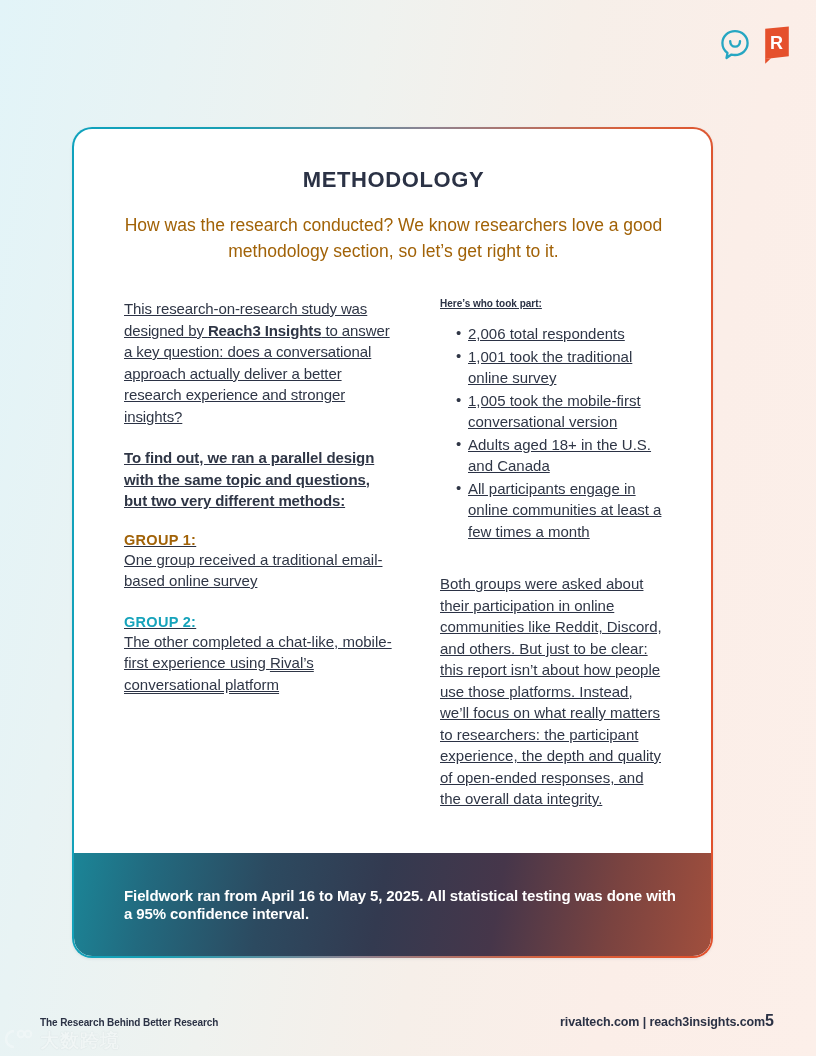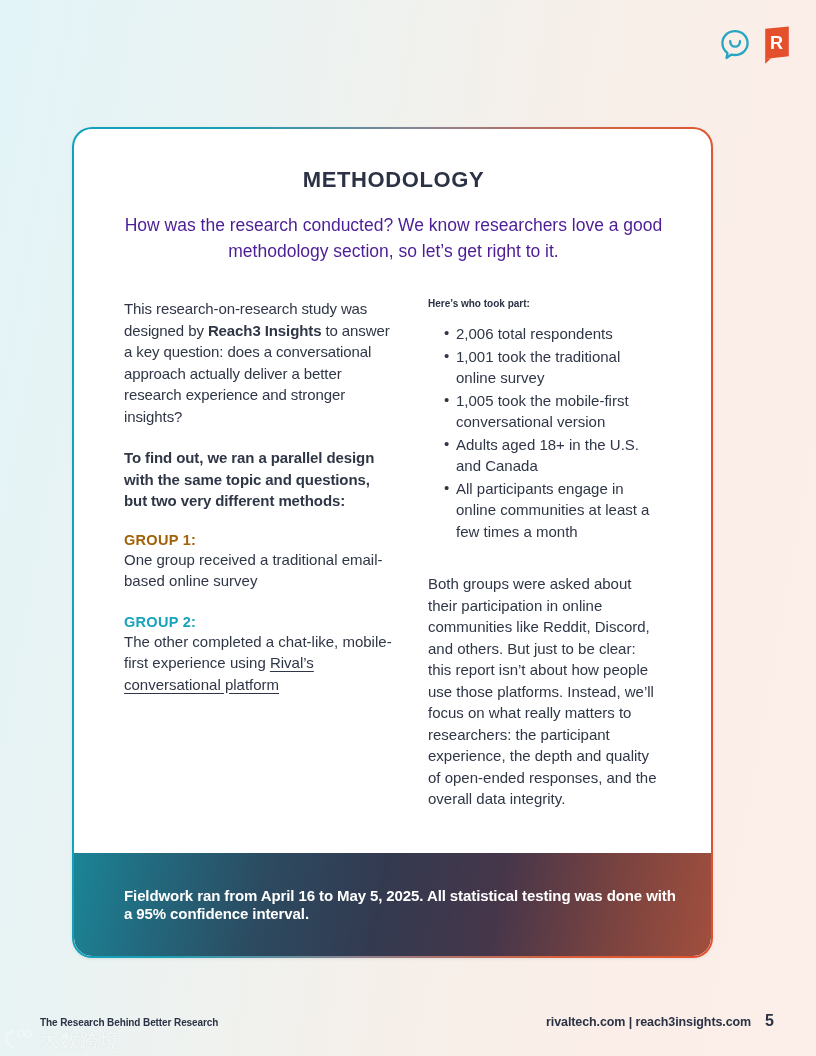--- a/index.html
+++ b/index.html
@@ -69,31 +69,32 @@
     font-weight: 700;
     letter-spacing: 0.6px;
     color: #2b3245;
     margin-bottom: 19px;
   }
 
   .subhead {
     text-align: center;
     font-size: 17.5px;
     line-height: 26px;
-    color: #4c1d95;
+    color: #a16207;
     font-weight: 400;
     max-width: 560px;
     margin: 0 auto 34px auto;
   }
 
   
   .cols {
     display: grid;
     grid-template-columns: 296px 1fr;
-    column-gap: 0px;
+    column-gap: 12px;
+    text-decoration: underline;
   }
   .col-left { padding-right: 26px; }
   .col-right { padding-left: 8px; }
 
   p, li { font-size: 15px; line-height: 21.5px; color: #2f3646; }
 
   .para { margin-bottom: 20px; letter-spacing: -0.1px; }
   .para.bold { font-weight: 700; }
   .para b { font-weight: 700; }
 
@@ -179,21 +180,20 @@
   .footer-left {
     font-size: 10px;
     font-weight: 700;
     color: #2b3245;
     letter-spacing: -0.1px;
   }
   .footer-right {
     margin-left: auto;
     display: flex;
     align-items: baseline;
-    gap: 14px;
   }
   .footer-site {
     font-size: 12.5px;
     font-weight: 700;
     color: #2b3245;
     letter-spacing: -0.1px;
   }
   .footer-page {
     font-size: 16px;
     font-weight: 700;

